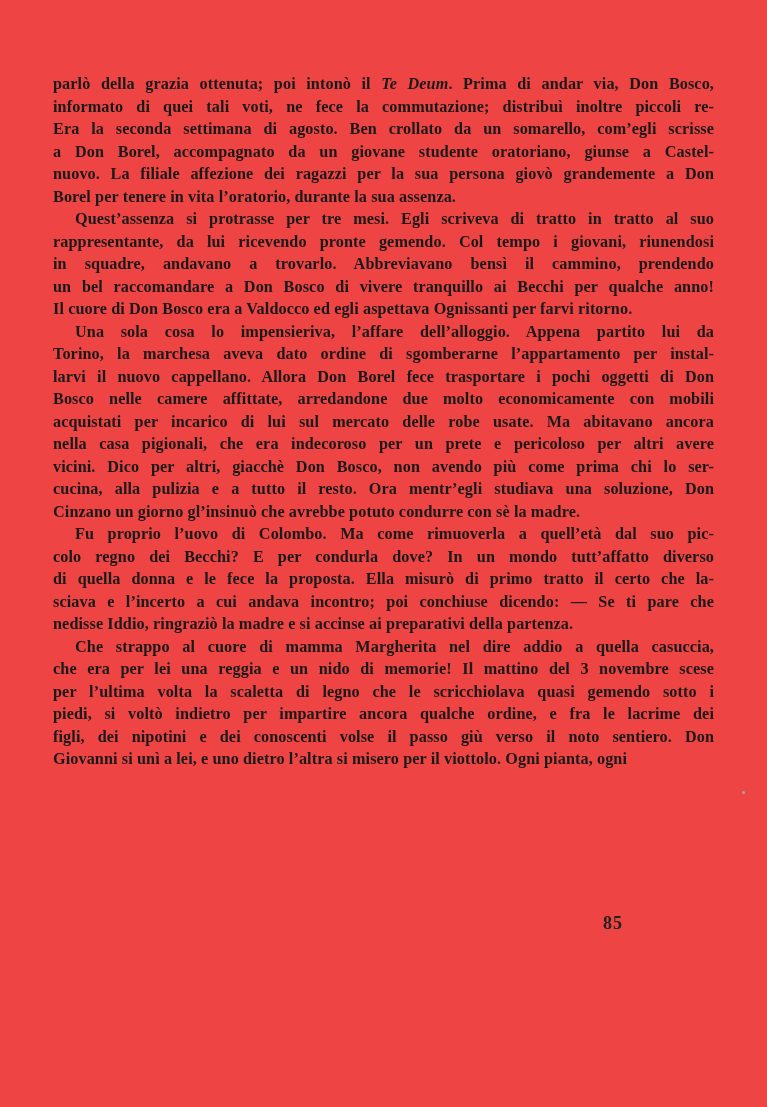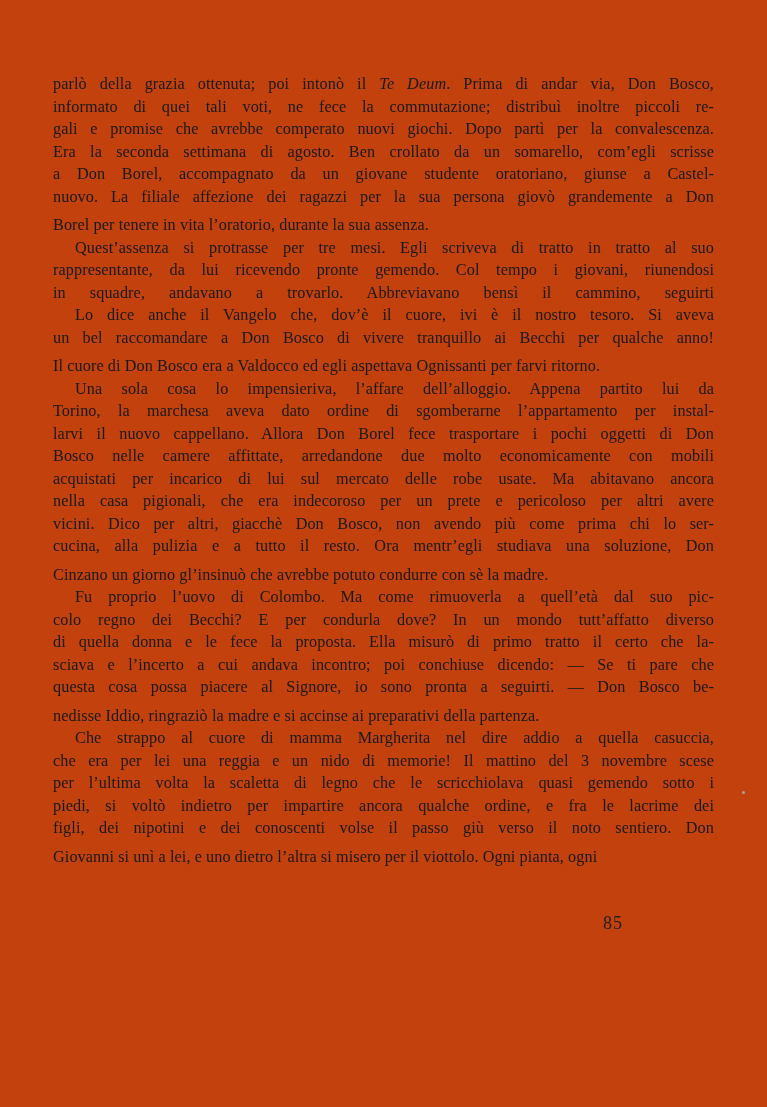--- a/index.html
+++ b/index.html
@@ -10,21 +10,22 @@
     width: 767px;
     height: 1107px;
     background: #ffffff;
     position: relative;
     overflow: hidden;
     font-family: "Liberation Serif", "DejaVu Serif", serif;
   }
   .book-page {
     position: absolute;
     inset: 0;
-    background: #c2410c;
+    background: #ef4444;
+    font-weight: bold;
   }
   .text-block {
     position: absolute;
     left: 53px;
     top: 73px;
     width: 661px;
     font-size: 16.2px;
     line-height: 22.5px;
     color: #1a1a1a;
     letter-spacing: 0.1px;
@@ -36,21 +37,20 @@
   .line {
     height: 22.5px;
     overflow: hidden;
     text-align: justify;
     text-align-last: justify;
     text-justify: inter-word;
     white-space: normal;
   }
   .line.para-end {
     text-align-last: left;
-    margin-top: 6px;
   }
   .line.indent {
     text-indent: 22px;
   }
   .italic {
     font-style: italic;
   }
   .page-number {
     position: absolute;
     left: 603px;
@@ -70,53 +70,50 @@
   }
 </style>
 </head>
 <body>
 
 <div class="book-page">
   <div class="text-block">
       <div class="para">
         <div class="line"><span>parlò della grazia ottenuta; poi intonò il </span><span class="italic">Te Deum</span><span>. Prima di andar via, Don Bosco,</span></div>
         <div class="line"><span>informato di quei tali voti, ne fece la commutazione; distribuì inoltre piccoli re-</span></div>
-        <div class="line"><span>gali e promise che avrebbe comperato nuovi giochi. Dopo partì per la convalescenza.</span></div>
         <div class="line"><span>Era la seconda settimana di agosto. Ben crollato da un somarello, com’egli scrisse</span></div>
         <div class="line"><span>a Don Borel, accompagnato da un giovane studente oratoriano, giunse a Castel-</span></div>
         <div class="line"><span>nuovo. La filiale affezione dei ragazzi per la sua persona giovò grandemente a Don</span></div>
         <div class="line para-end"><span>Borel per tenere in vita l’oratorio, durante la sua assenza.</span></div>
       </div>
       <div class="para">
         <div class="line indent"><span>Quest’assenza si protrasse per tre mesi. Egli scriveva di tratto in tratto al suo</span></div>
         <div class="line"><span>rappresentante, da lui ricevendo pronte gemendo. Col tempo i giovani, riunendosi</span></div>
-        <div class="line"><span>in squadre, andavano a trovarlo. Abbreviavano bensì il cammino, seguirti</span></div>
+        <div class="line"><span>in squadre, andavano a trovarlo. Abbreviavano bensì il cammino, prendendo</span></div>
       </div>
       <div class="para">
-        <div class="line indent"><span>Lo dice anche il Vangelo che, dov’è il cuore, ivi è il nostro tesoro. Si aveva</span></div>
         <div class="line"><span>un bel raccomandare a Don Bosco di vivere tranquillo ai Becchi per qualche anno!</span></div>
         <div class="line para-end"><span>Il cuore di Don Bosco era a Valdocco ed egli aspettava Ognissanti per farvi ritorno.</span></div>
       </div>
       <div class="para">
         <div class="line indent"><span>Una sola cosa lo impensieriva, l’affare dell’alloggio. Appena partito lui da</span></div>
         <div class="line"><span>Torino, la marchesa aveva dato ordine di sgomberarne l’appartamento per instal-</span></div>
         <div class="line"><span>larvi il nuovo cappellano. Allora Don Borel fece trasportare i pochi oggetti di Don</span></div>
         <div class="line"><span>Bosco nelle camere affittate, arredandone due molto economicamente con mobili</span></div>
         <div class="line"><span>acquistati per incarico di lui sul mercato delle robe usate. Ma abitavano ancora</span></div>
         <div class="line"><span>nella casa pigionali, che era indecoroso per un prete e pericoloso per altri avere</span></div>
         <div class="line"><span>vicini. Dico per altri, giacchè Don Bosco, non avendo più come prima chi lo ser-</span></div>
         <div class="line"><span>cucina, alla pulizia e a tutto il resto. Ora mentr’egli studiava una soluzione, Don</span></div>
         <div class="line para-end"><span>Cinzano un giorno gl’insinuò che avrebbe potuto condurre con sè la madre.</span></div>
       </div>
       <div class="para">
         <div class="line indent"><span>Fu proprio l’uovo di Colombo. Ma come rimuoverla a quell’età dal suo pic-</span></div>
         <div class="line"><span>colo regno dei Becchi? E per condurla dove? In un mondo tutt’affatto diverso</span></div>
         <div class="line"><span>di quella donna e le fece la proposta. Ella misurò di primo tratto il certo che la-</span></div>
         <div class="line"><span>sciava e l’incerto a cui andava incontro; poi conchiuse dicendo: — Se ti pare che</span></div>
-        <div class="line"><span>questa cosa possa piacere al Signore, io sono pronta a seguirti. — Don Bosco be-</span></div>
         <div class="line para-end"><span>nedisse Iddio, ringraziò la madre e si accinse ai preparativi della partenza.</span></div>
       </div>
       <div class="para">
         <div class="line indent"><span>Che strappo al cuore di mamma Margherita nel dire addio a quella casuccia,</span></div>
         <div class="line"><span>che era per lei una reggia e un nido di memorie! Il mattino del 3 novembre scese</span></div>
         <div class="line"><span>per l’ultima volta la scaletta di legno che le scricchiolava quasi gemendo sotto i</span></div>
         <div class="line"><span>piedi, si voltò indietro per impartire ancora qualche ordine, e fra le lacrime dei</span></div>
         <div class="line"><span>figli, dei nipotini e dei conoscenti volse il passo giù verso il noto sentiero. Don</span></div>
         <div class="line para-end"><span>Giovanni si unì a lei, e uno dietro l’altra si misero per il viottolo. Ogni pianta, ogni</span></div>
       </div>

